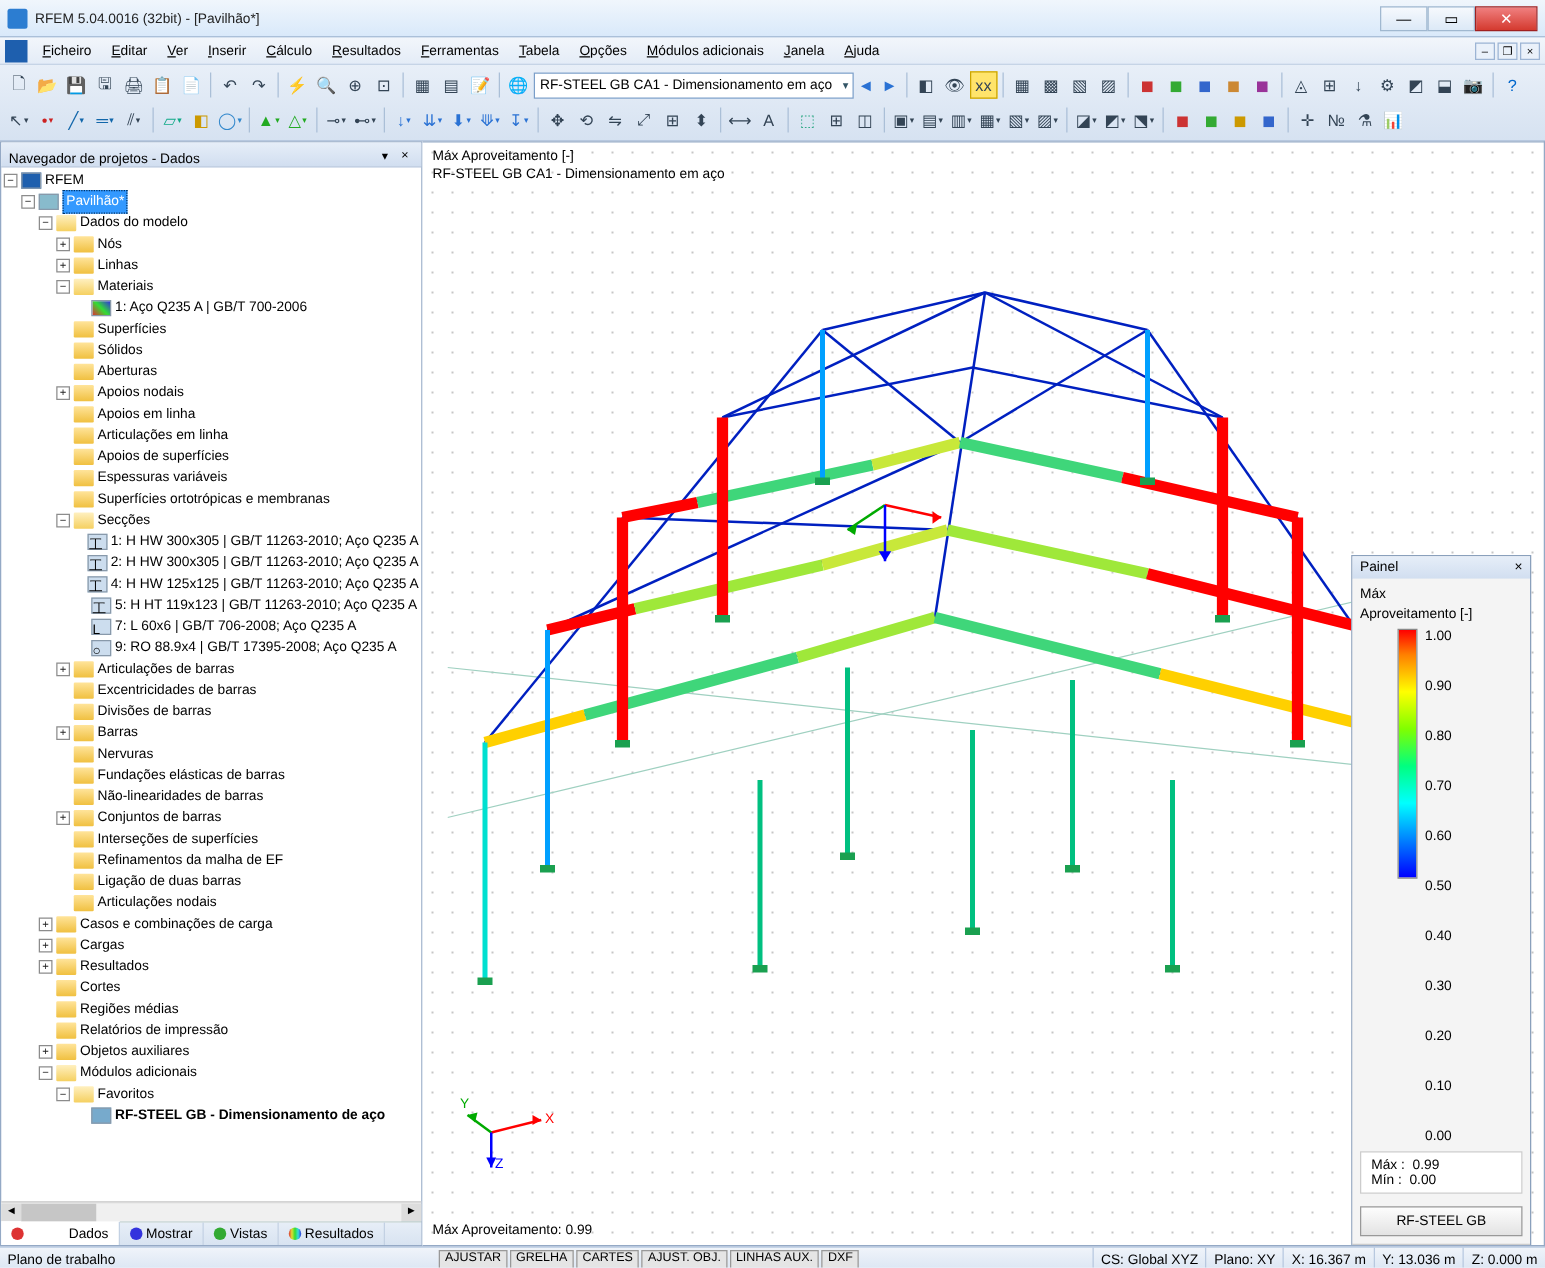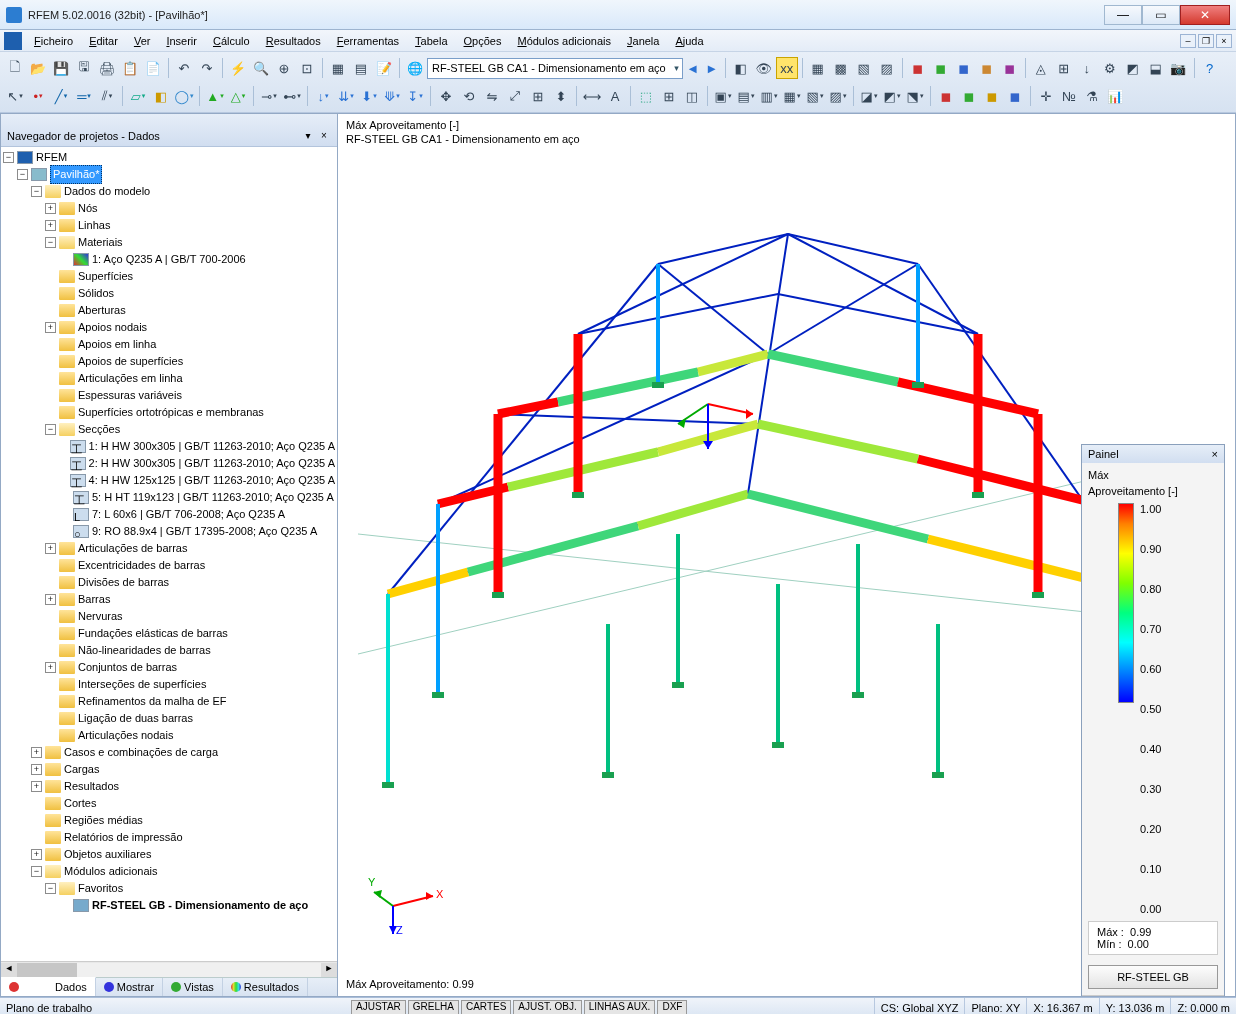--- a/index.html
+++ b/index.html
@@ -27,21 +27,21 @@
 .tbtn { width: 22px; height: 22px; border: 1px solid transparent; display: flex; align-items: center; justify-content: center; cursor: pointer; font-size: 13px; color: #345; }
 .tsep { width: 1px; height: 20px; background: #aabfd7; margin: 0 3px; }
 .dropdown { height: 21px; background: #fff; border: 1px solid #7a9ec9; padding: 0 16px 0 4px; display: flex; align-items: center; min-width: 230px; position: relative; font-size: 11px; cursor: pointer; }
 .dropdown::after { content: "▾"; position: absolute; right: 3px; font-size: 9px; color: #356; }
 .tbtn.sm { width: 18px; }
 .tbtn.arrow::after { content: "▾"; font-size: 7px; margin-left: 1px; }
 
 
 .main { display: flex; height: calc(100% - 30px - 22px - 58px - 20px); }
 .navigator { width: 338px; background: #fff; border: 1px solid #94a9c5; display: flex; flex-direction: column; }
-.nav-title { background: linear-gradient(#e6eef8,#d1def0); height: 20px; display: flex; align-items: flex-start; padding: 16px 6px; border-bottom: 1px solid #b3c4dc; }
+.nav-title { background: linear-gradient(#e6eef8,#d1def0); height: 20px; display: flex; align-items: flex-end; padding: 0 6px; border-bottom: 1px solid #b3c4dc; }
 .nav-title .t { flex: 1; }
 .nav-title .pin, .nav-title .x { width: 14px; height: 14px; margin-left: 2px; cursor: pointer; font-size: 10px; text-align: center; }
 .tree { flex: 1; overflow: auto; padding: 2px; }
 .tree-scroll { position: relative; }
 .tree ul { list-style: none; }
 .tree li { white-space: nowrap; line-height: 17px; padding-left: 0; }
 .tree .row { display: flex; align-items: center; height: 17px; cursor: pointer; }
 .tree .toggle { width: 11px; height: 11px; border: 1px solid #8c8c8c; background: #fff; font-size: 9px; line-height: 9px; text-align: center; margin-right: 3px; color: #222; }
 .tree .toggle.empty { border: none; background: none; }
 .tree .ico { width: 16px; height: 13px; margin-right: 3px; display: inline-block; }
@@ -90,21 +90,21 @@
 .statusbar .btncell { background: #e5e5e5; border: 1px solid #999; padding: 0 4px; height: 16px; margin: 0 1px; font-size: 10px; cursor: pointer; }
 
 
 .model-svg { position: absolute; left: 20px; top: 40px; }
 </style>
 </head>
 <body>
 
 <div class="titlebar">
   <div class="app-icon"></div>
-  <div class="title-text">RFEM 5.02.0016 (32bit) - [Pavilhão*]</div>
+  <div class="title-text">RFEM 5.04.0016 (32bit) - [Pavilhão*]</div>
   <div class="winbtns">
     <div class="winbtn">—</div>
     <div class="winbtn">▭</div>
     <div class="winbtn close">✕</div>
   </div>
 </div>
 
 <div class="menubar">
   <div class="app-icon2"></div>
   <div class="mi"><u>F</u><span>icheiro</span></div>
@@ -345,29 +345,29 @@
                             <span class="toggle empty"></span>
                             <span class="ico folder"></span>
                             <span>Apoios em linha</span>
                           </div>
                         </li>
                     <li>
                           <div class="row">
                             <span class="indent" style="width:42px"></span>
                             <span class="toggle empty"></span>
                             <span class="ico folder"></span>
+                            <span>Articulações em linha</span>
+                          </div>
+                        </li>
+                    <li>
+                          <div class="row">
+                            <span class="indent" style="width:42px"></span>
+                            <span class="toggle empty"></span>
+                            <span class="ico folder"></span>
                             <span>Apoios de superfícies</span>
-                          </div>
-                        </li>
-                    <li>
-                          <div class="row">
-                            <span class="indent" style="width:42px"></span>
-                            <span class="toggle empty"></span>
-                            <span class="ico folder"></span>
-                            <span>Articulações em linha</span>
                           </div>
                         </li>
                     <li>
                           <div class="row">
                             <span class="indent" style="width:42px"></span>
                             <span class="toggle empty"></span>
                             <span class="ico folder"></span>
                             <span>Espessuras variáveis</span>
                           </div>
                         </li>

